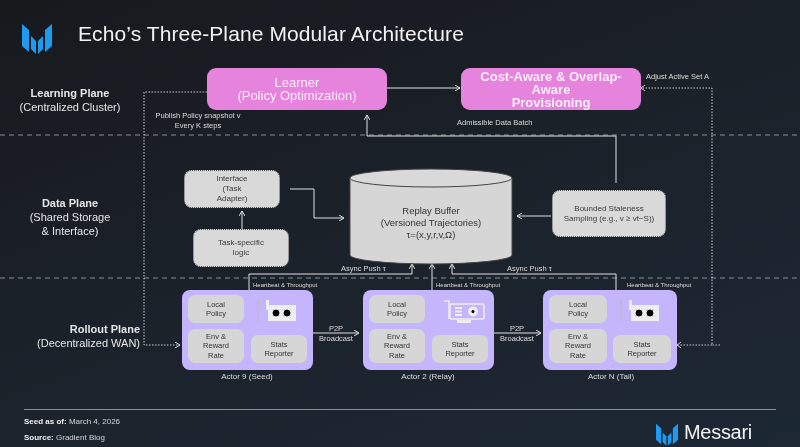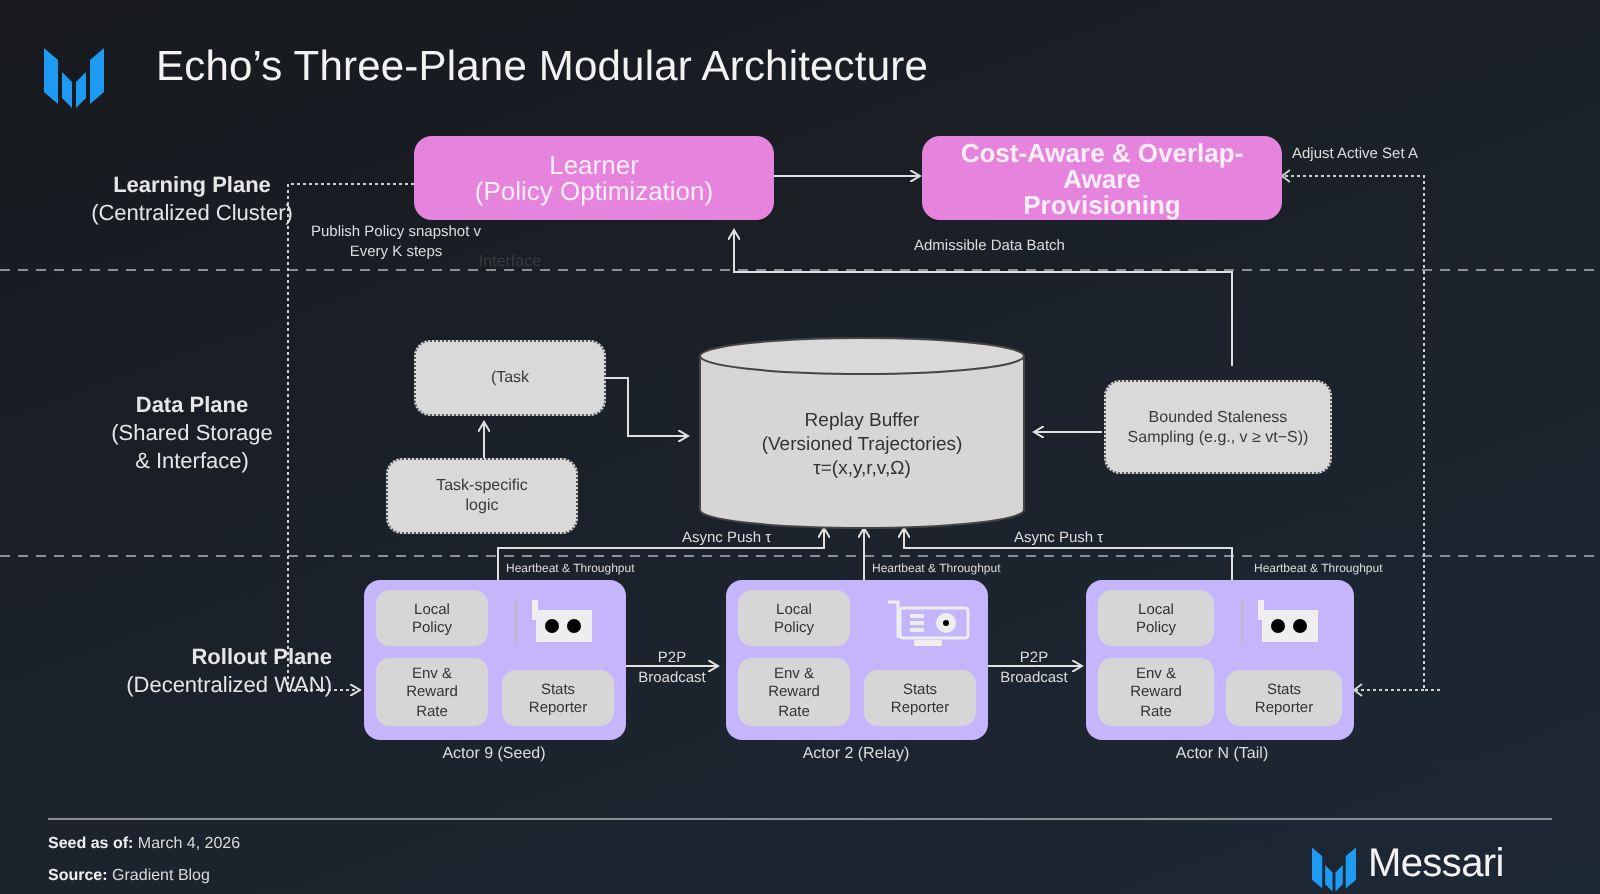--- a/index.html
+++ b/index.html
@@ -6,21 +6,21 @@
   body {
     width:800px; height:447px; overflow:hidden;
     background: linear-gradient(160deg, #17191d 0%, #1b2129 45%, #1d2835 100%);
     font-family: "Liberation Sans", sans-serif;
     color:#e8e8e8;
     position:relative;
   }
   .abs { position:absolute; }
   .logo { left:22px; top:22px; width:30px; height:32px; }
   .title { left:78px; top:22px; font-size:21px; color:#f2f2f2; letter-spacing:0.1px; }
-  .plane-label { text-align:center; font-size:11px; line-height:14px; color:#e6e6e6; width:140px;margin-left:26px; }
+  .plane-label { text-align:center; font-size:11px; line-height:14px; color:#e6e6e6; width:140px; }
   .plane-label b { font-weight:bold; display:block; }
   .pink-box {
     background:#e583dd; border-radius:9px; color:#fbeefa;
     font-size:13px; line-height:13px; text-align:center;
     display:flex; align-items:center; justify-content:center; flex-direction:column;
   }
   .grey-box {
     background:#d9d9d9; color:#3a3a3a; border:1.5px dotted #555;
     border-radius:8px; font-size:8px; line-height:10px; text-align:center;
     display:flex; align-items:center; justify-content:center; flex-direction:column;
@@ -116,21 +116,21 @@
   <span>Cost-Aware &amp; Overlap-Aware</span>
   <span>Provisioning</span>
 </div>
 <div class="abs lbl" style="left:150px;top:111px;text-align:center;width:96px;line-height:10px;">
   <span style="display:block">Publish Policy snapshot v</span>
   <span style="display:block">Every K steps</span>
 </div>
 <div class="abs lbl" style="left:457px;top:118px;">Admissible Data Batch</div>
 <div class="abs lbl" style="left:646px;top:72px;">Adjust Active Set A</div>
 
-<div class="abs grey-box" style="left:207px;top:170px;width:94px;height:36px;gap:48px;">
+<div class="abs grey-box" style="left:184px;top:170px;width:94px;height:36px;">
   <span>Interface</span>
     <span>(Task</span>
     <span>Adapter)</span>
 </div>
 <div class="abs grey-box" style="left:193px;top:229px;width:94px;height:36px;">
   <span>Task-specific</span>
     <span>logic</span>
 </div>
 <div class="abs cyl-text" style="left:350px;top:205px;width:162px;">
   <b style="display:block">Replay Buffer</b>

